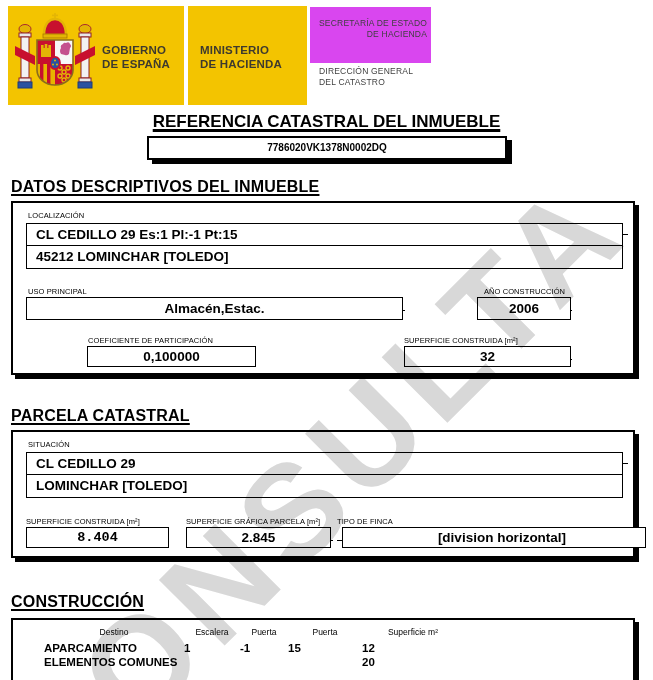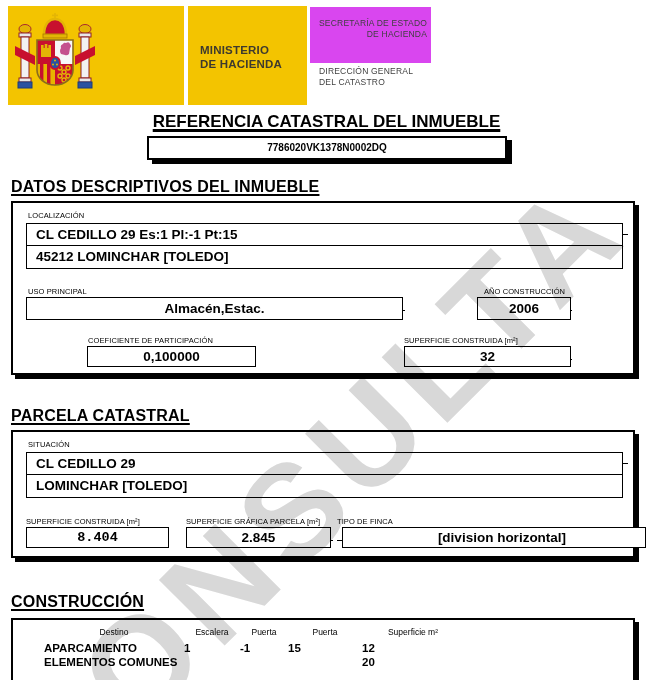--- a/index.html
+++ b/index.html
@@ -98,20 +98,24 @@
               <circle cx="50" cy="70" r="2"></circle>
           </g>
         </g>
         <path d="M23,30 h36 v30 a18,15 0 0 1 -36,0 Z" fill="none" stroke="#8a6d1c" stroke-width="1.6"></path>
         <ellipse cx="41" cy="53" rx="5" ry="6.2" fill="#2a52a0" stroke="#c8102e" stroke-width="1.8"></ellipse>
         <circle cx="41" cy="50.5" r="1" fill="#e3b505"></circle>
         <circle cx="39" cy="54.5" r="1" fill="#e3b505"></circle>
         <circle cx="43" cy="54.5" r="1" fill="#e3b505"></circle>
       </svg>
     </span>
+    <div class="brandtxt" style="left:94px;top:38px;">
+      <div>GOBIERNO</div>
+      <div>DE ESPAÑA</div>
+    </div>
   </div>
 
   <div class="ybox" style="left:188px;width:119px;">
     <div class="brandtxt" style="left:12px;top:38px;">
       <div>MINISTERIO</div>
       <div>DE HACIENDA</div>
     </div>
   </div>
 
   <div class="graybox">

